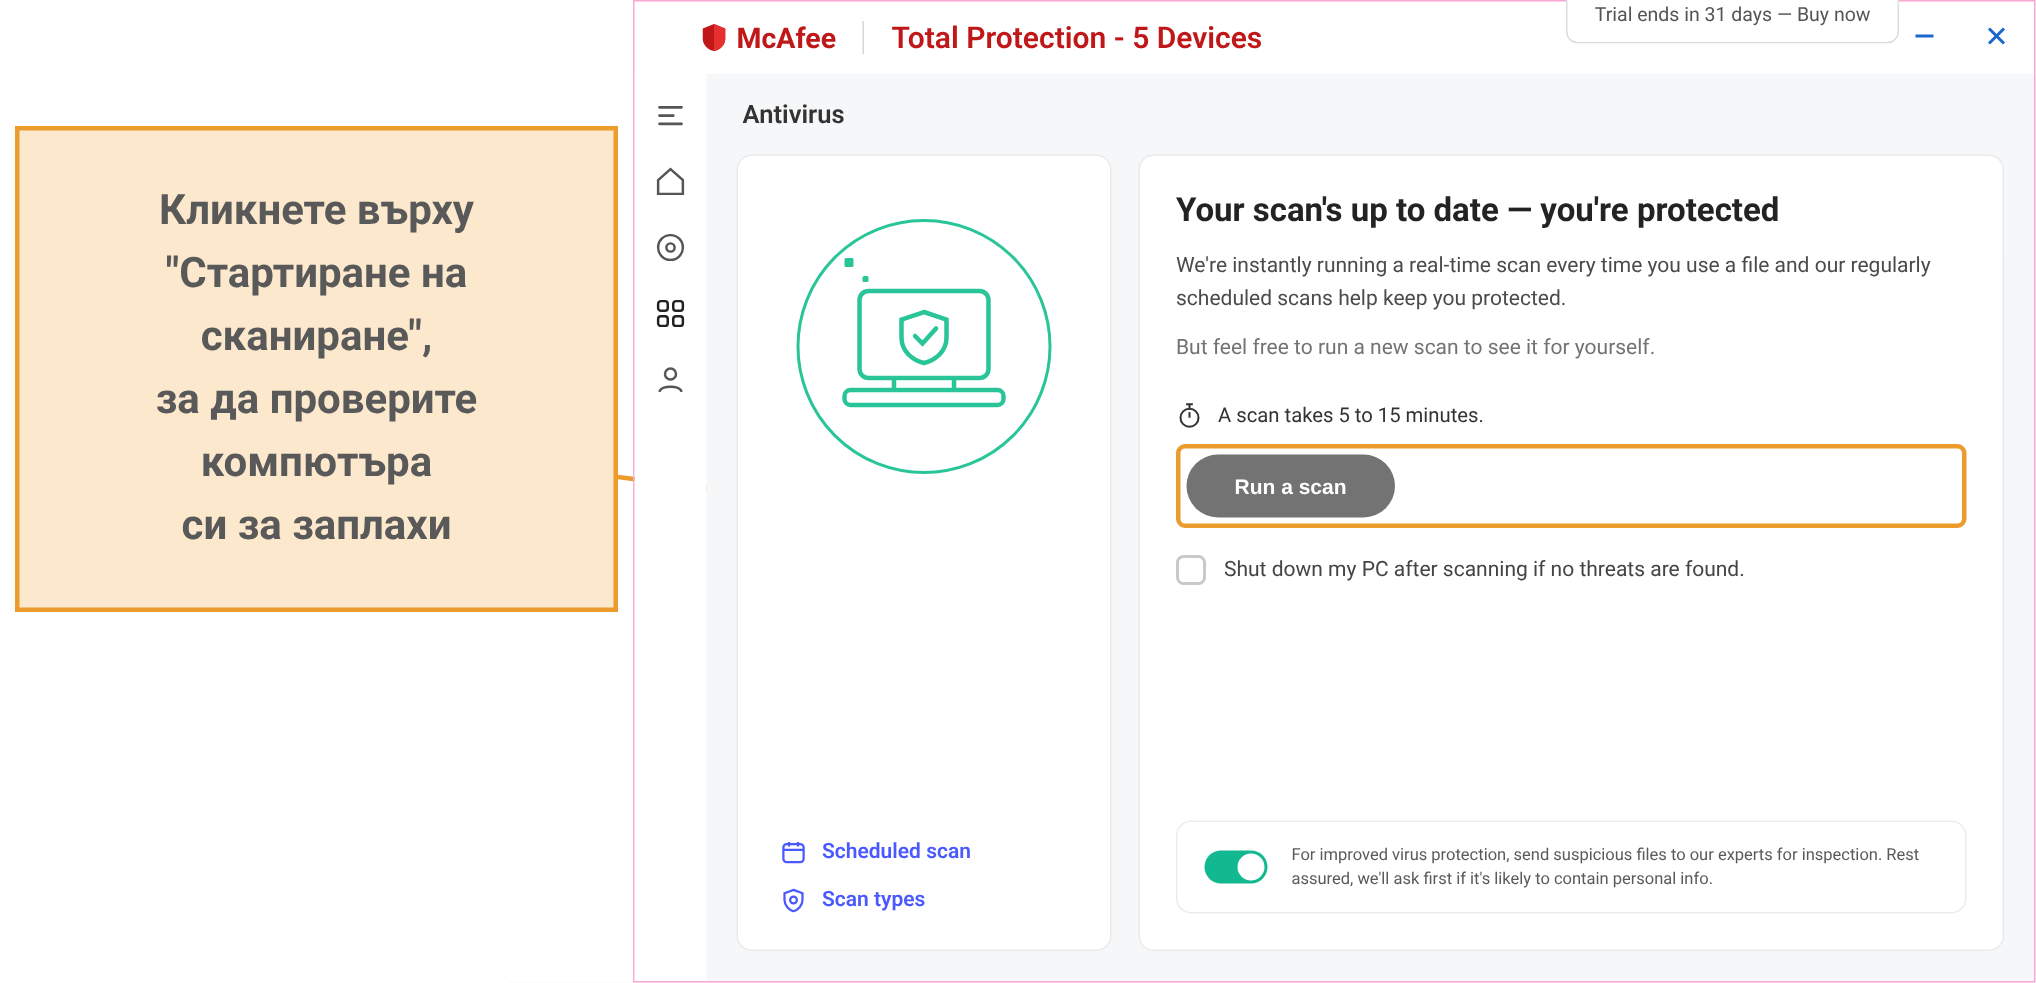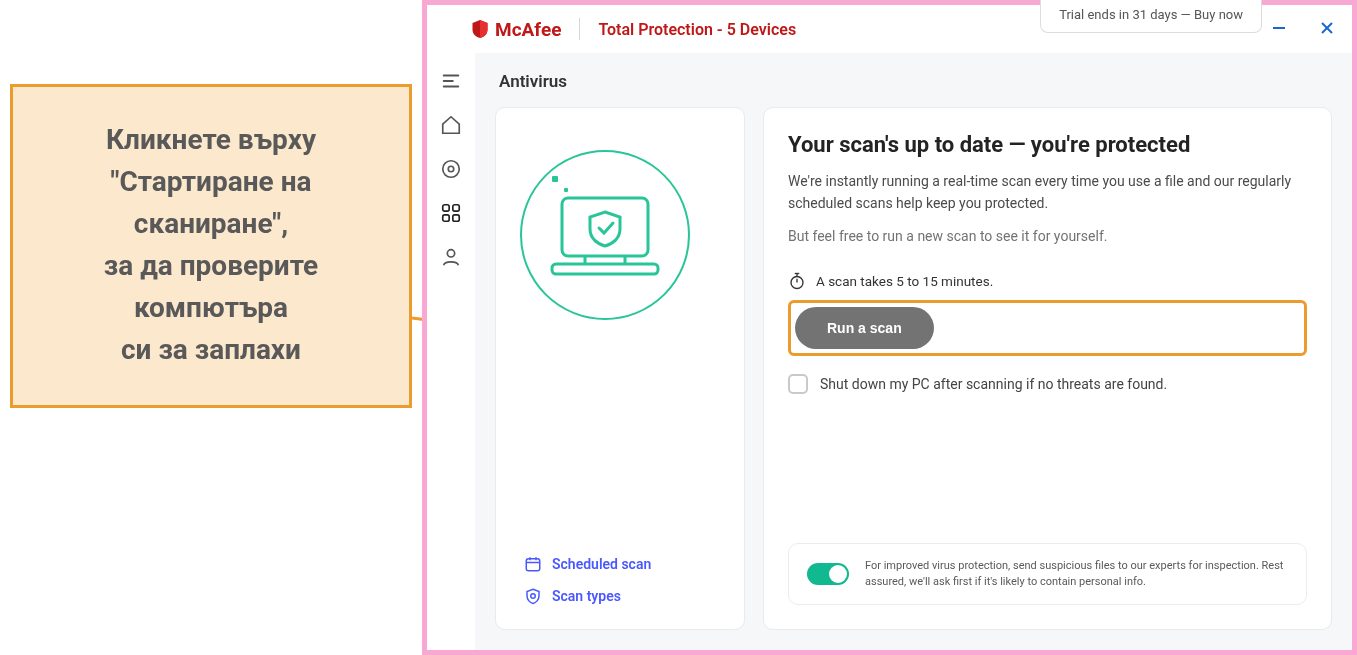--- a/index.html
+++ b/index.html
@@ -13,34 +13,34 @@
   color: #333;
 }
 .app {
   position: absolute;
   left: 422px;
   top: 0;
   right: 0;
   bottom: 0;
   display: flex;
   flex-direction: column;
-  border: 5px solid #f9a8d4;
+  border: 1px solid #f9a8d4;
 }
 .titlebar {
   height: 48px;
   display: flex;
   align-items: center;
   padding: 0 14px 0 44px;
   position: relative;
 }
 .logo-row { display: flex; align-items: center; gap: 8px; }
 .mcafee-logo { display: flex; align-items: center; gap: 6px; font-weight: 700; color: #c01818; font-size: 19px; }
 .shield-logo-icon { width: 18px; height: 22px; }
 .brand-sep { width: 1px; height: 22px; background: #d6d6d6; margin: 0 10px; }
-.product { color: #c01818; font-size: 16px; font-weight: 600; }
+.product { color: #c01818; font-size: 20px; font-weight: 600; }
 .trial-pill {
   position: absolute;
   right: 90px;
   top: -6px;
   padding: 8px 18px 10px;
   border: 1px solid #dcdcdc;
   border-top: none;
   border-radius: 0 0 8px 8px;
   font-size: 13px;
   color: #555;
@@ -75,21 +75,21 @@
 
 .cards-row { display: flex; gap: 18px; flex: 1; }
 .card {
   background: #fff;
   border: 1px solid #e9eaeb;
   border-radius: 10px;
   padding: 24px;
   display: flex;
   flex-direction: column;
 }
-.side-card { width: 250px; justify-content: space-between; }
+.side-card { width: 250px; align-items: center; justify-content: space-between; }
 .illus-wrap { width: 170px; height: 170px; border: 2px solid #29c598; border-radius: 50%; display: flex; align-items: center; justify-content: center; position: relative; margin-top: 18px; }
 .illus-wrap::before { content: ""; position: absolute; top: 24px; left: 30px; width: 6px; height: 6px; background: #29c598; border-radius: 1px; }
 .illus-wrap::after { content: ""; position: absolute; top: 36px; left: 42px; width: 4px; height: 4px; background: #29c598; border-radius: 1px; }
 .side-links { width: 100%; display: flex; flex-direction: column; gap: 14px; padding-left: 4px; }
 .side-link { display: flex; align-items: center; gap: 10px; color: #4a58ff; font-weight: 600; font-size: 14px; cursor: pointer; }
 
 .main-card { flex: 1; position: relative; }
 .main-title { font-size: 22px; font-weight: 700; color: #232323; margin-bottom: 14px; }
 .main-body { font-size: 14px; color: #4b4b4b; line-height: 1.55; margin-bottom: 14px; }
 .main-body2 { font-size: 14px; color: #737373; margin-bottom: 28px; }

